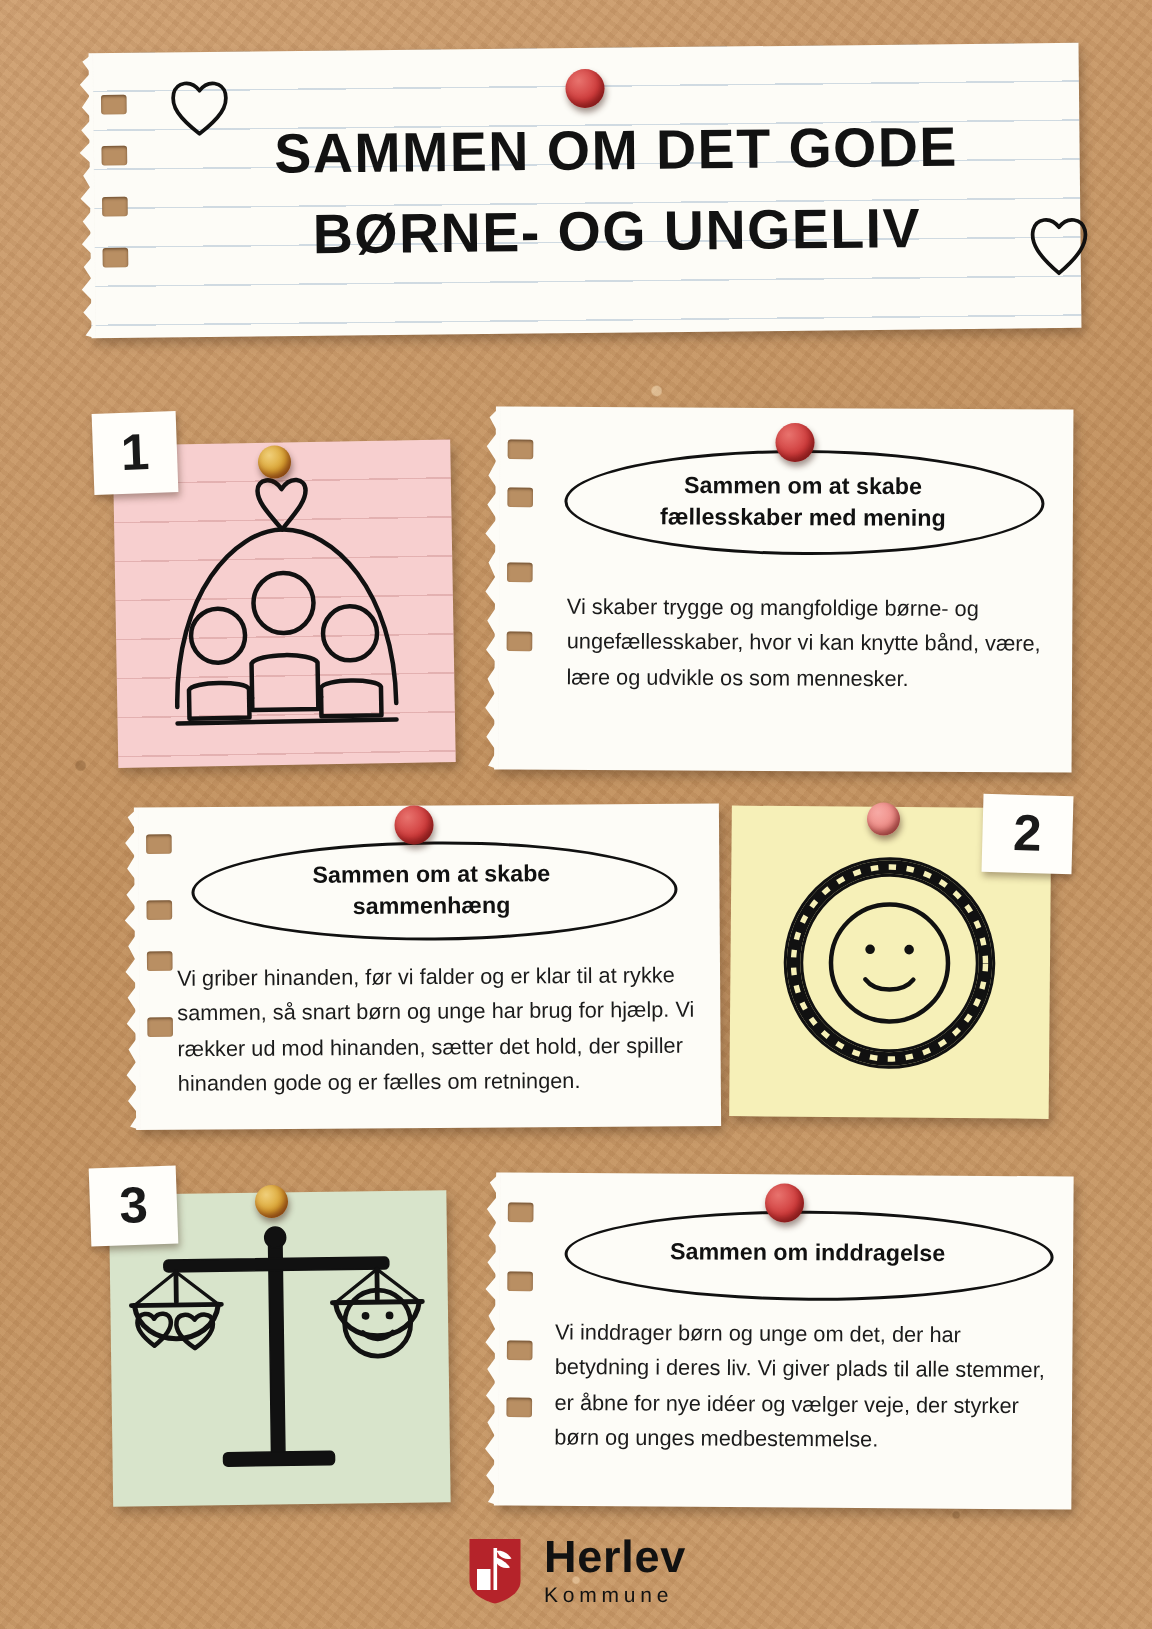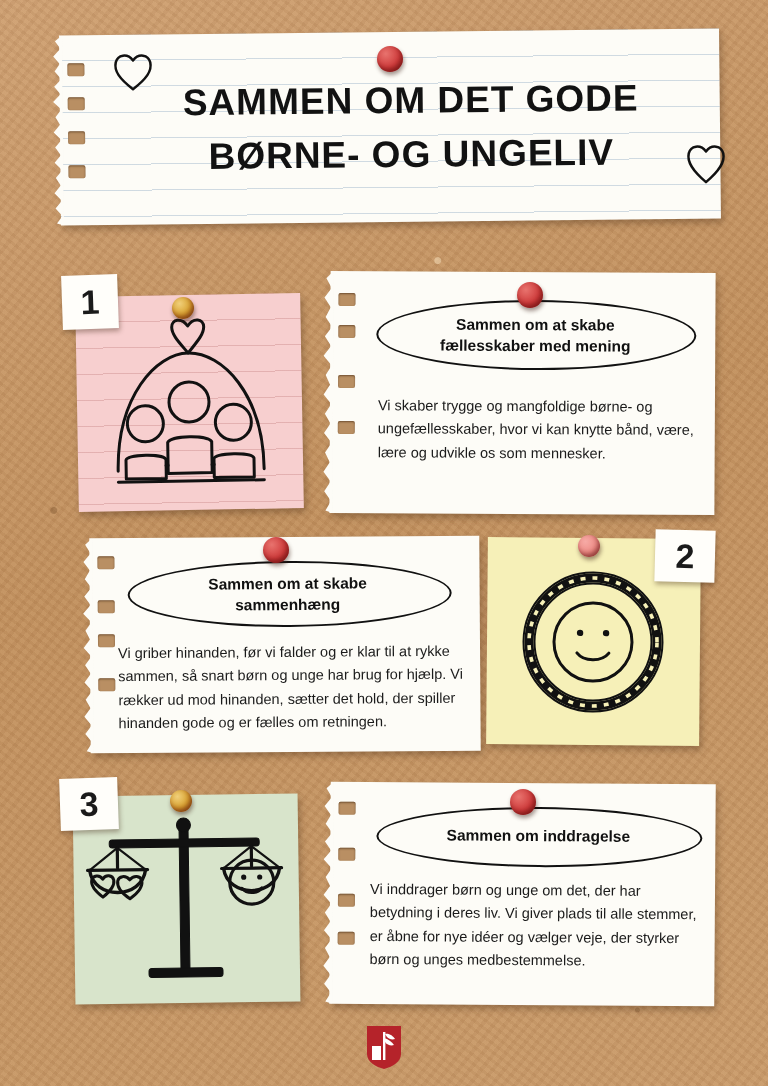--- a/index.html
+++ b/index.html
@@ -329,13 +329,17 @@
     <g fill="#fff">
       <rect x="7" y="22" width="9" height="14"></rect>
       <rect x="9" y="25" width="2" height="3"></rect>
       <rect x="12.5" y="25" width="2" height="3"></rect>
       <rect x="10.8" y="30" width="2.4" height="6"></rect>
       <path d="M20 10 C24 9 28 12 30 15 C27 16 24 15 22 13 Z"></path>
       <path d="M19 14 C23 15 27 18 29 21 C26 22 22 21 20 18 Z"></path>
       <rect x="18" y="8" width="2.4" height="28"></rect>
     </g>
   </svg>
+  <div class="wordmark">
+    <div class="name">Herlev</div>
+    <div class="sub">Kommune</div>
+  </div>
 </div>
 
 </body></html>

